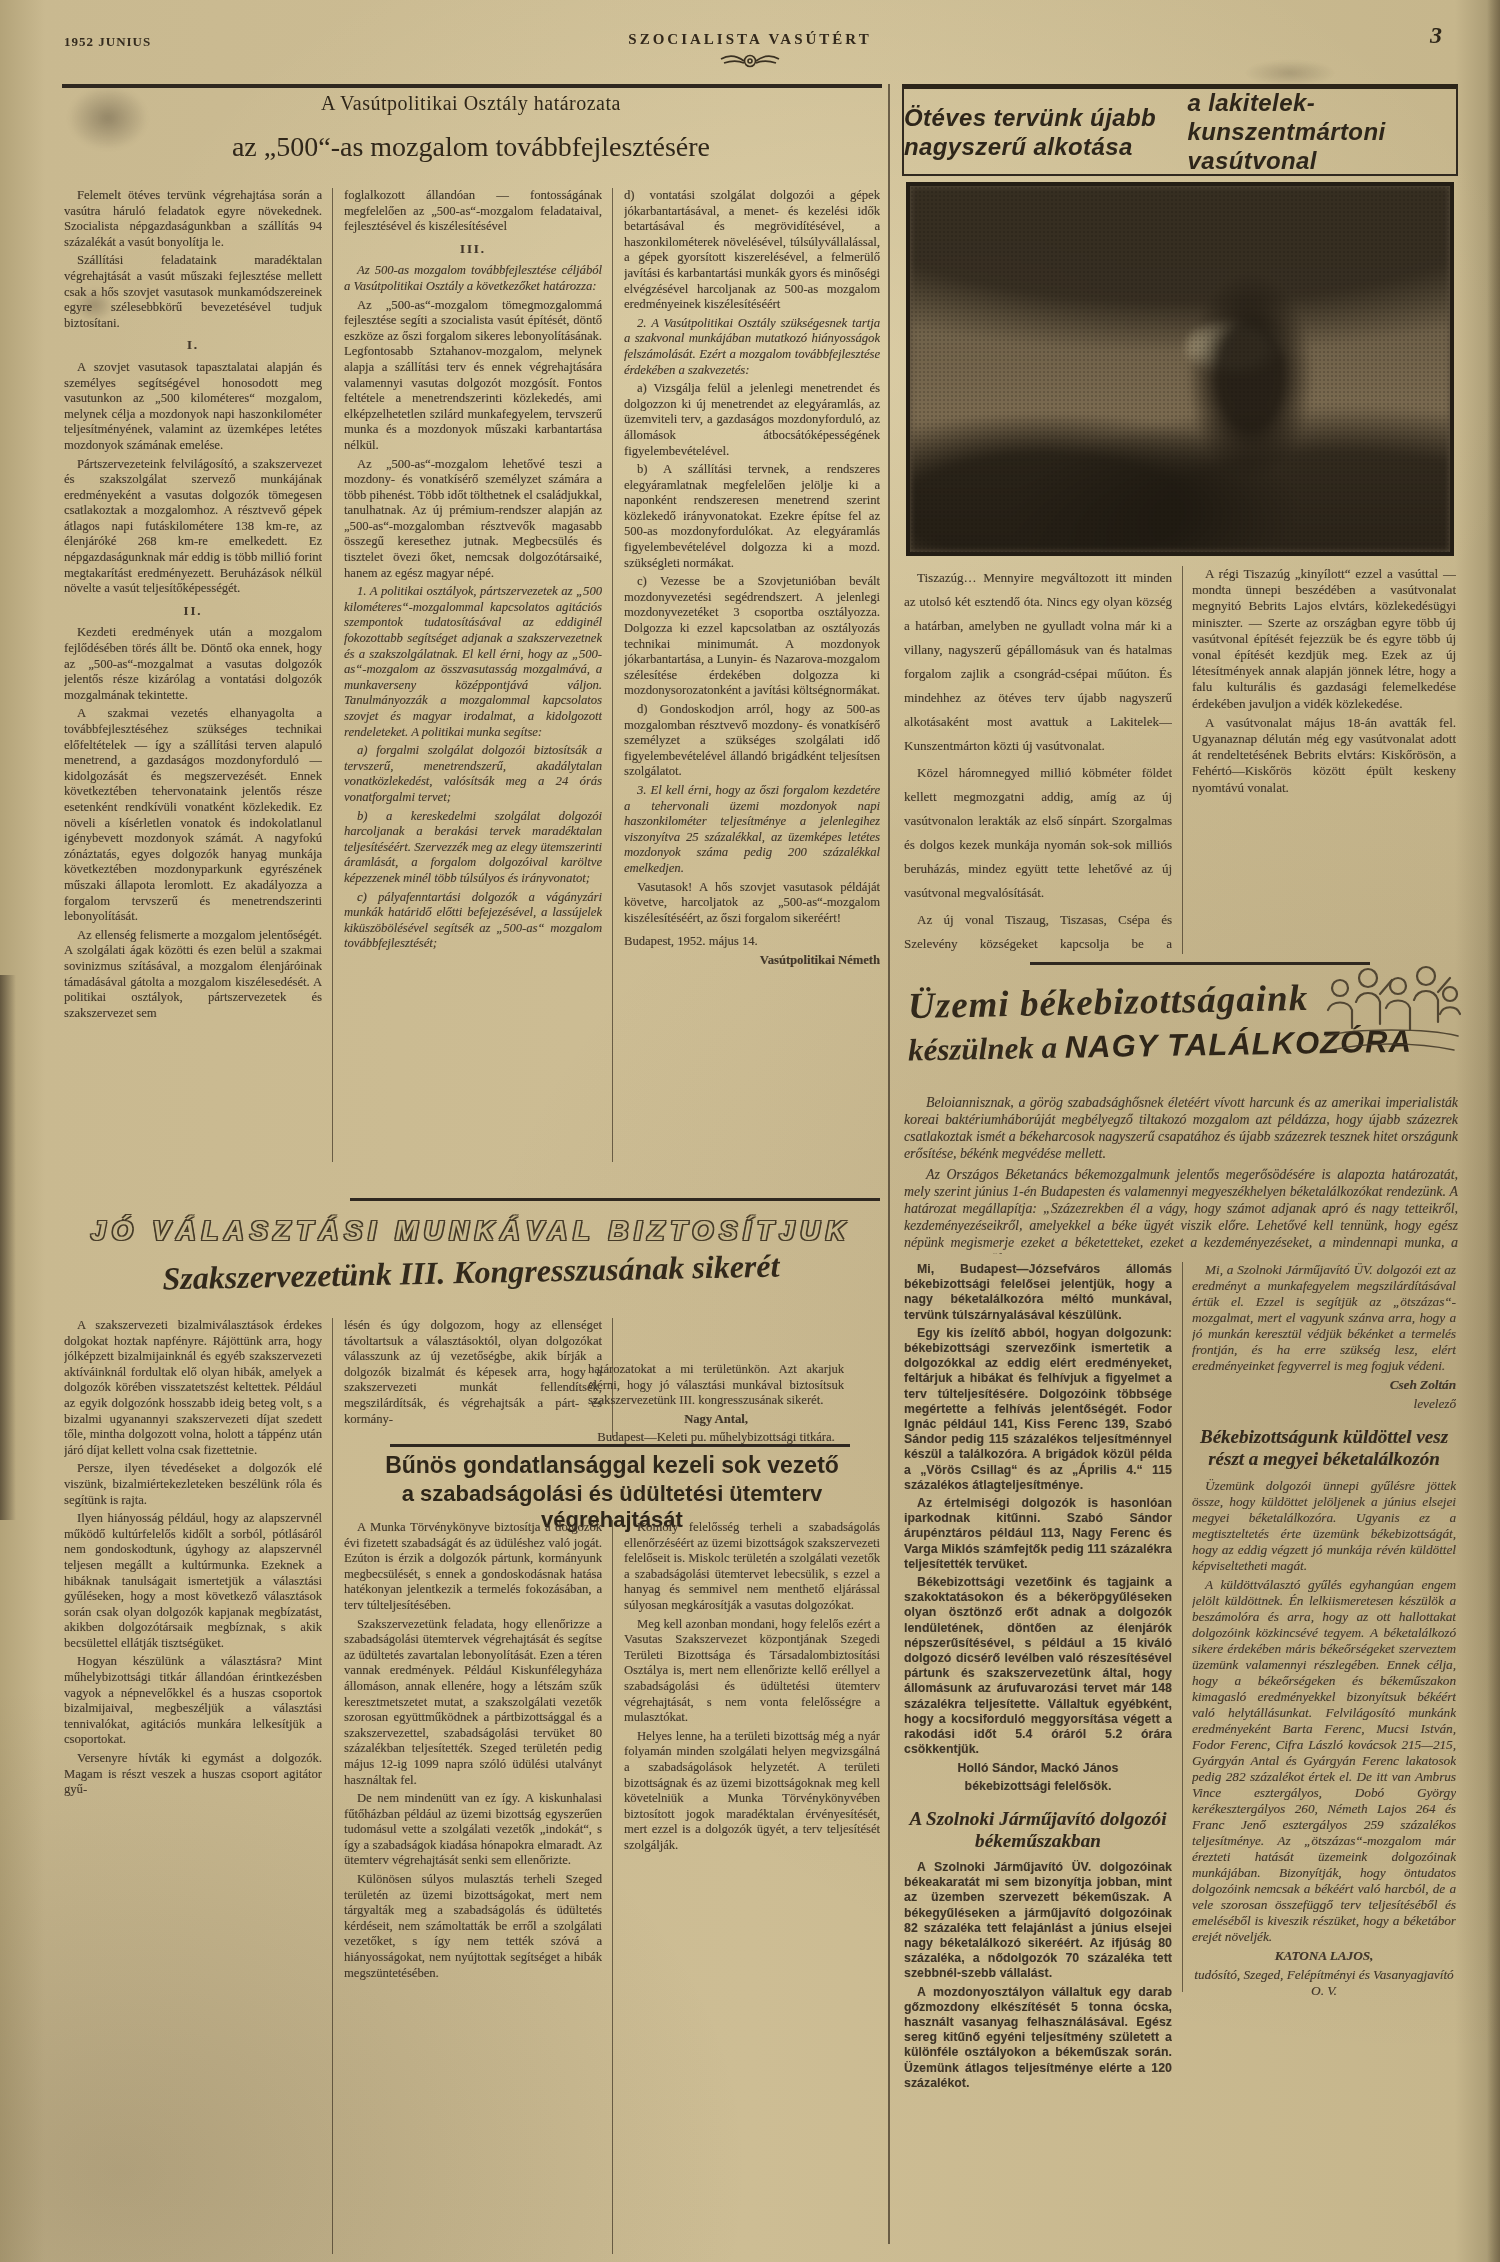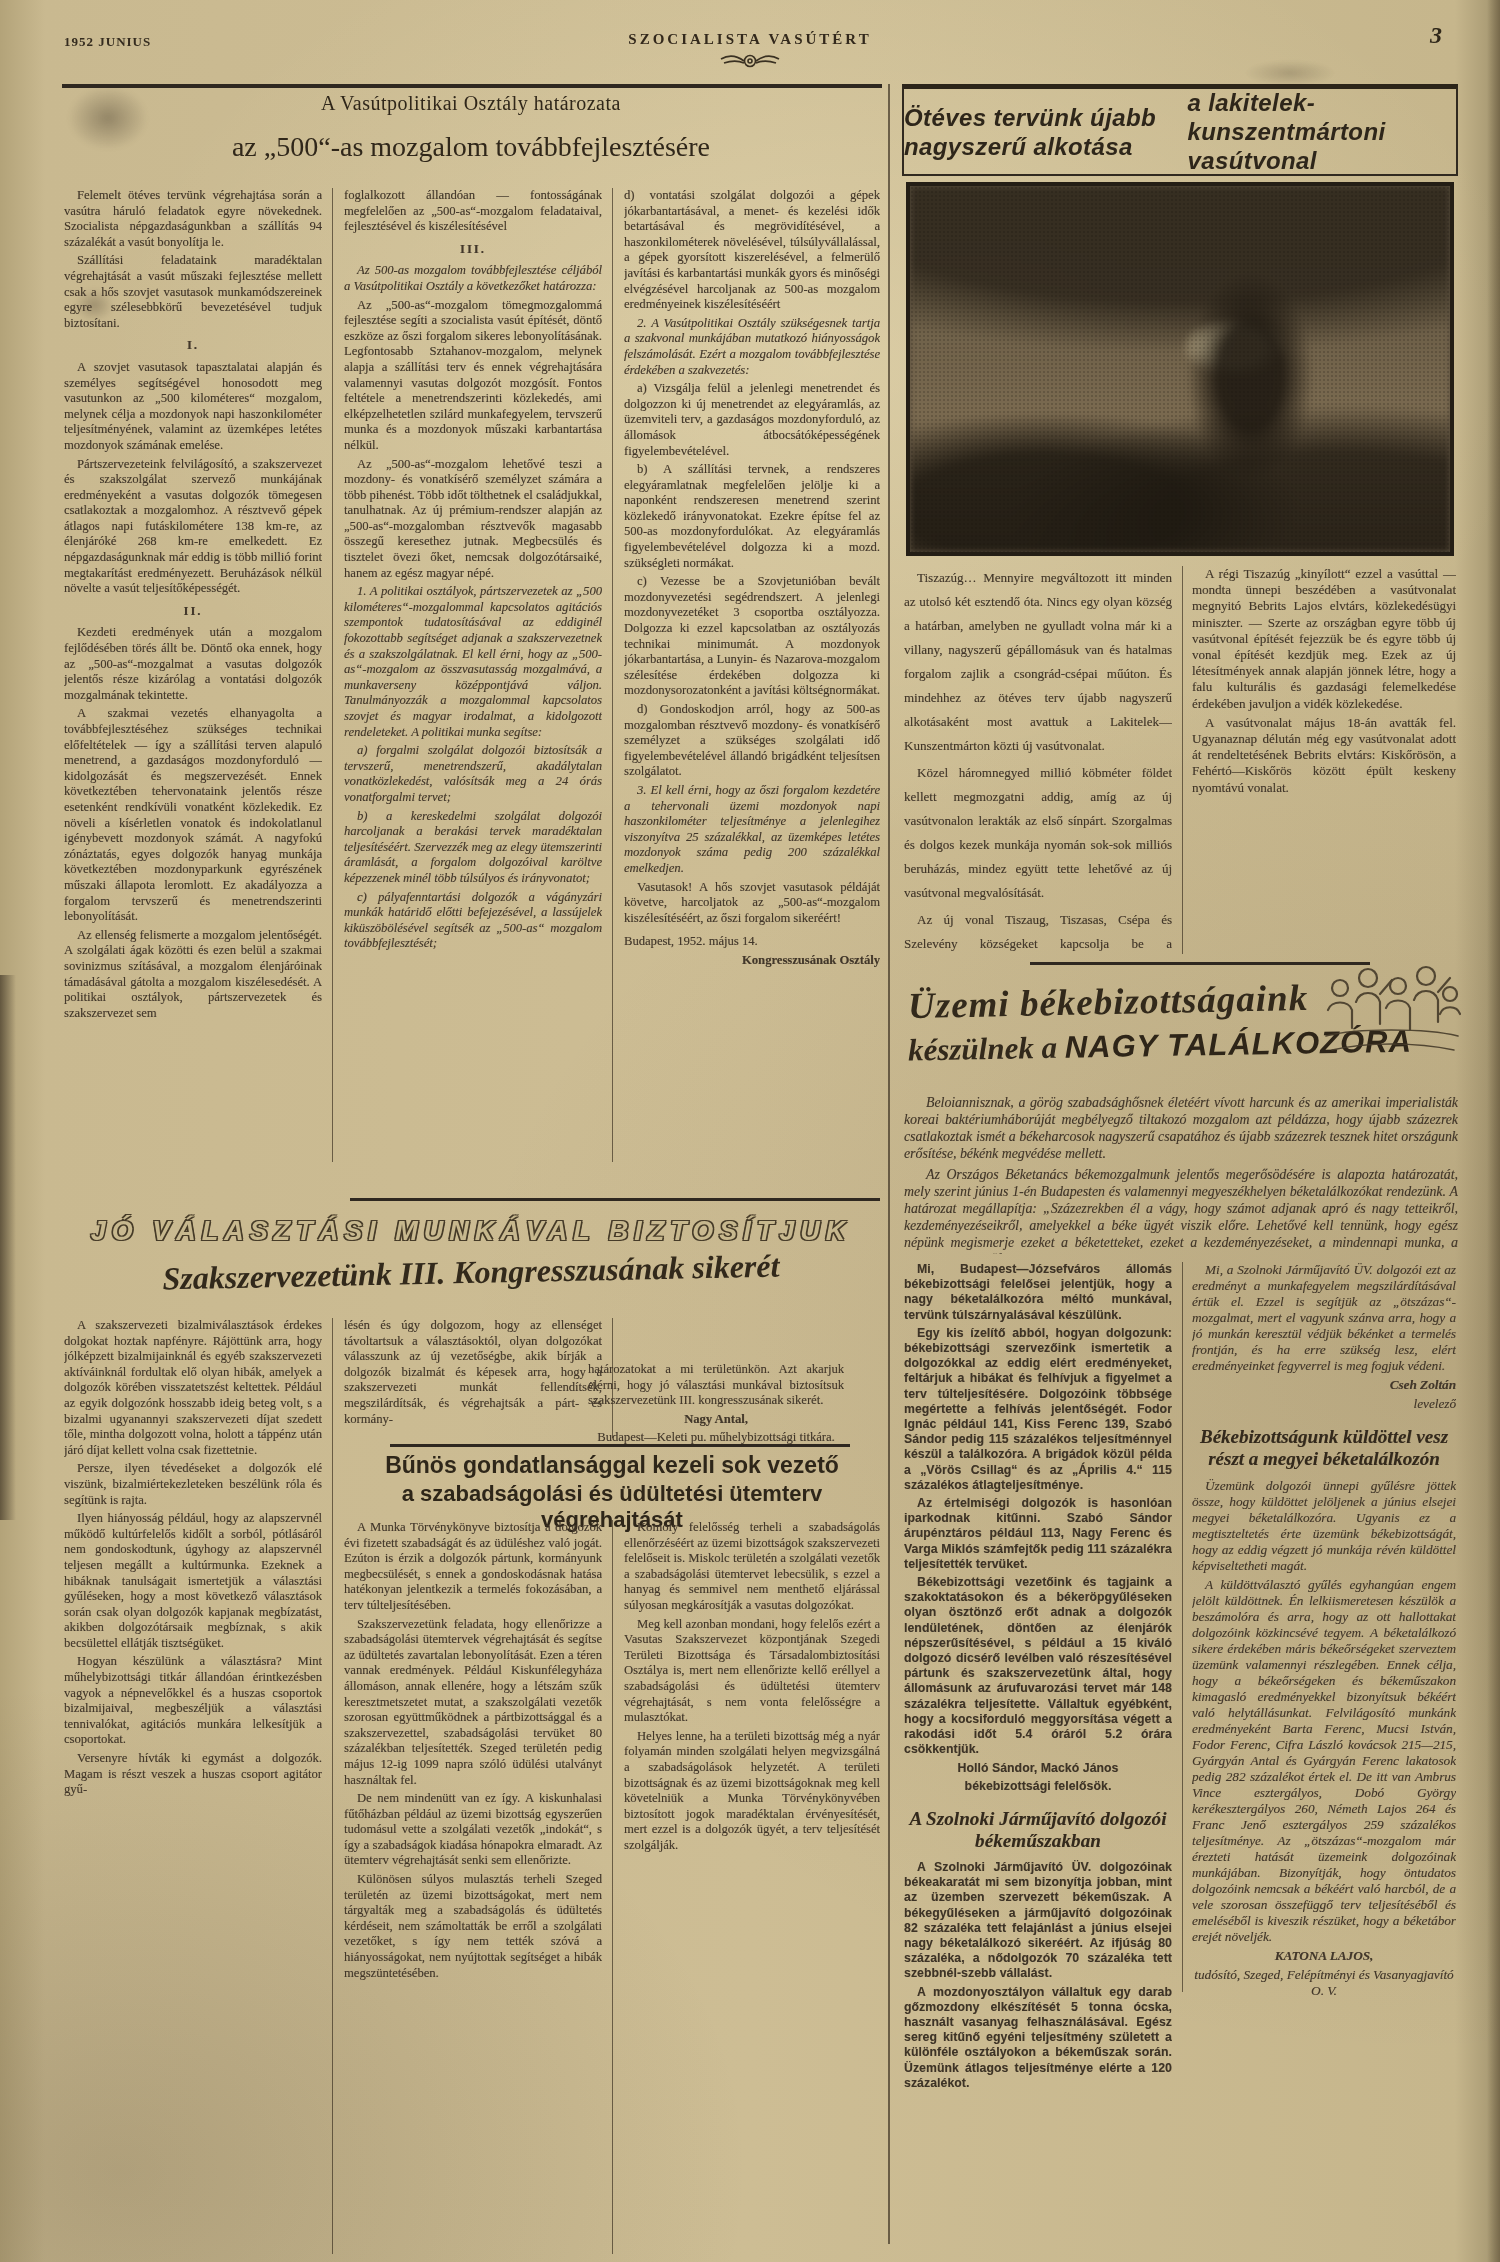--- a/index.html
+++ b/index.html
@@ -134,21 +134,21 @@
   <div class="col" style="left:624px;top:188px;width:256px;height:974px;">
       <p class="ni">d) vontatási szolgálat dolgozói a gépek jókarbantartásával, a menet- és kezelési idők betartásával és megrövidítésével, a haszonkilométerek növelésével, túlsúlyvállalással, a gépek gyorsított kiszerelésével, a felmerülő javítási és karbantartási munkák gyors és minőségi elvégzésével harcoljanak az 500-as mozgalom eredményeinek kiszélesítéséért</p>
       <p class="i">2. A Vasútpolitikai Osztály szükségesnek tartja a szakvonal munkájában mutatkozó hiányosságok felszámolását. Ezért a mozgalom továbbfejlesztése érdekében a szakvezetés:</p>
       <p>a) Vizsgálja felül a jelenlegi menetrendet és dolgozzon ki új menetrendet az elegyáramlás, az üzemviteli terv, a gazdaságos mozdonyforduló, az állomások átbocsátóképességének figyelembevételével.</p>
       <p>b) A szállítási tervnek, a rendszeres elegyáramlatnak megfelelően jelölje ki a naponként rendszeresen menetrend szerint közlekedő irányvonatokat. Ezekre építse fel az 500-as mozdonyfordulókat. Az elegyáramlás figyelembevételével dolgozza ki a mozd. szükségleti normákat.</p>
       <p>c) Vezesse be a Szovjetunióban bevált mozdonyvezetési segédrendszert. A jelenlegi mozdonyvezetéket 3 csoportba osztályozza. Dolgozza ki ezzel kapcsolatban az osztályozás technikai minimumát. A mozdonyok jókarbantartása, a Lunyin- és Nazarova-mozgalom szélesítése érdekében dolgozza ki mozdonysorozatonként a javítási költségnormákat.</p>
       <p>d) Gondoskodjon arról, hogy az 500-as mozgalomban résztvevő mozdony- és vonatkísérő személyzet a szükséges szolgálati idő figyelembevételével állandó brigádként teljesítsen szolgálatot.</p>
       <p class="i">3. El kell érni, hogy az őszi forgalom kezdetére a tehervonali üzemi mozdonyok napi haszonkilométer teljesítménye a jelenlegihez viszonyítva 25 százalékkal, az üzemképes letétes mozdonyok száma pedig 200 százalékkal emelkedjen.</p>
       <p>Vasutasok! A hős szovjet vasutasok példáját követve, harcoljatok az „500-as“-mozgalom kiszélesítéséért, az őszi forgalom sikeréért!</p>
       <p class="ni date">Budapest, 1952. május 14.</p>
-      <p class="sigr b">Kongresszusának Osztály</p>
+      <p class="sigr b">Vasútpolitikai Németh</p>
     </div>
 
   <div class="abs rbox">
     <span>Ötéves tervünk újabb nagyszerű alkotása</span>
     <span>a lakitelek-kunszentmártoni vasútvonal</span>
   </div>
 
   <div class="abs photo">
     <div class="ph-base"></div>
     <div class="ph-dots"></div>

